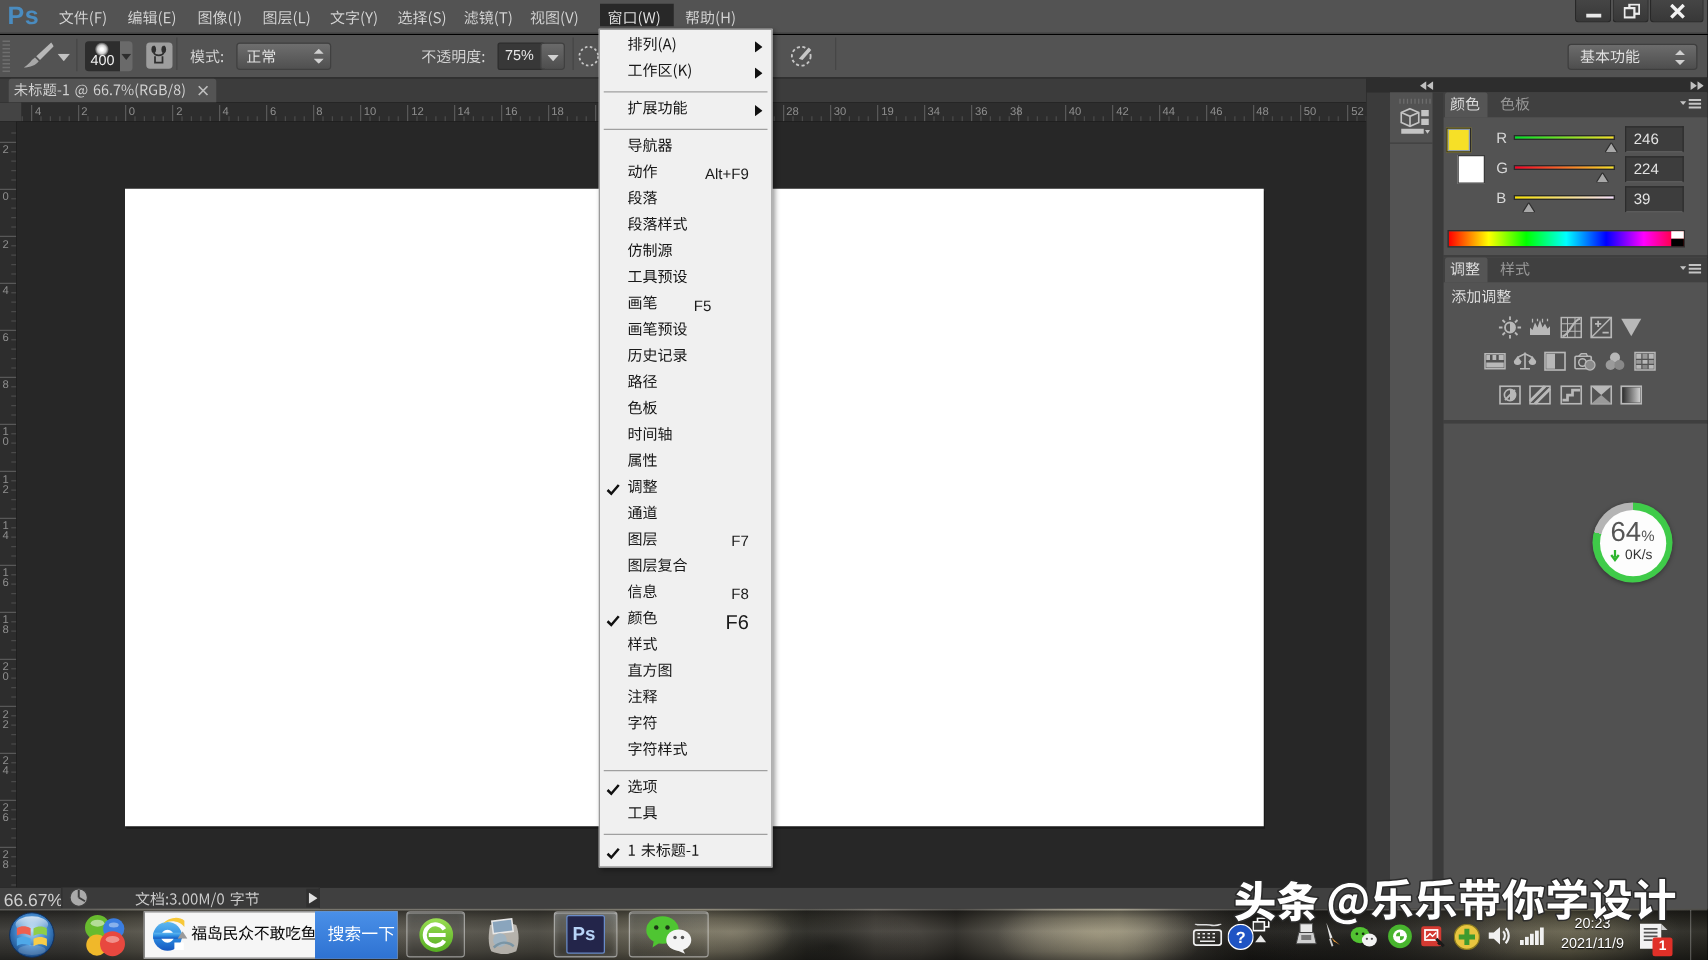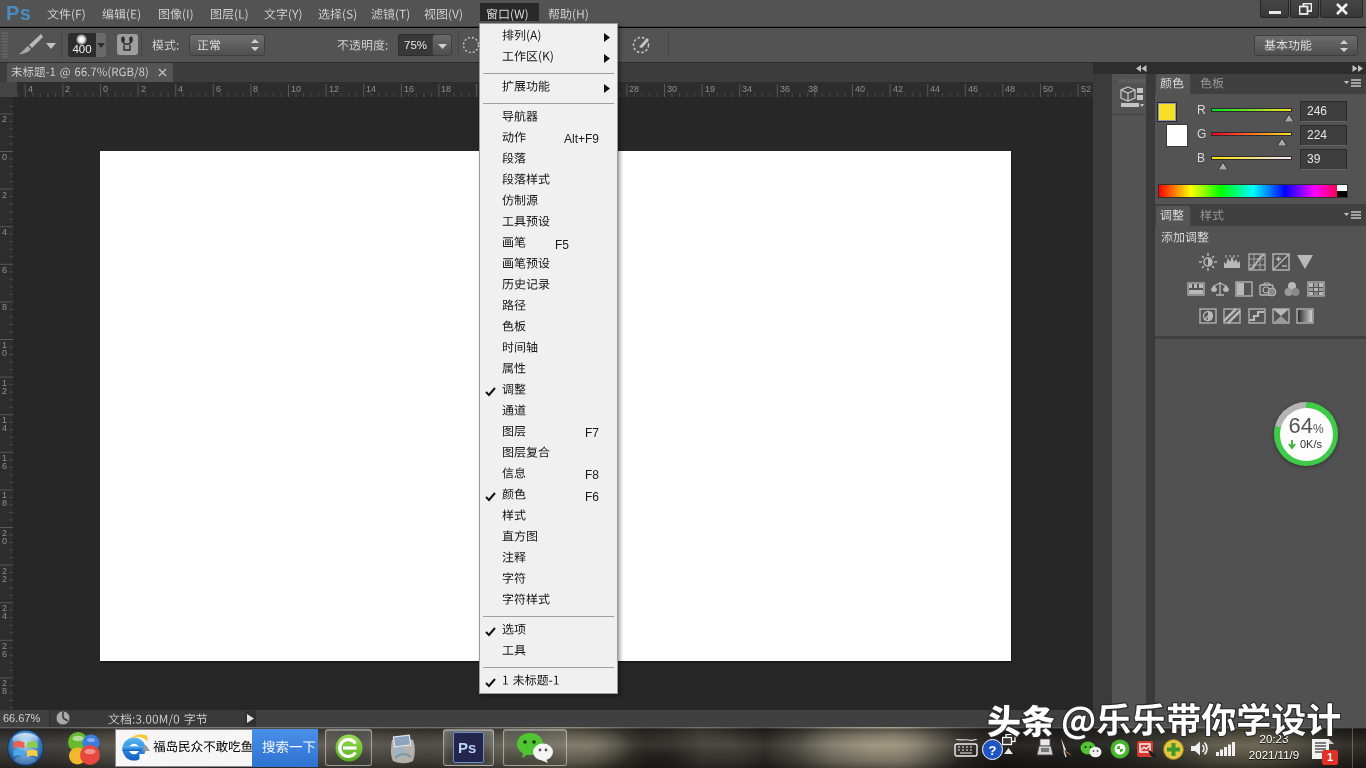--- a/index.html
+++ b/index.html
@@ -399,21 +399,21 @@
 <div style="position:absolute;left:2px;top:379px;font-size:9px;line-height:8px;color:#8e8e8e">1<br>2</div>
 <div style="position:absolute;left:2px;top:416px;font-size:9px;line-height:8px;color:#8e8e8e">1<br>4</div>
 <div style="position:absolute;left:2px;top:454px;font-size:9px;line-height:8px;color:#8e8e8e">1<br>6</div>
 <div style="position:absolute;left:2px;top:491px;font-size:9px;line-height:8px;color:#8e8e8e">1<br>8</div>
 <div style="position:absolute;left:2px;top:529px;font-size:9px;line-height:8px;color:#8e8e8e">2<br>0</div>
 <div style="position:absolute;left:2px;top:567px;font-size:9px;line-height:8px;color:#8e8e8e">2<br>2</div>
 <div style="position:absolute;left:2px;top:604px;font-size:9px;line-height:8px;color:#8e8e8e">2<br>4</div>
 <div style="position:absolute;left:2px;top:642px;font-size:9px;line-height:8px;color:#8e8e8e">2<br>6</div>
 <div style="position:absolute;left:2px;top:679px;font-size:9px;line-height:8px;color:#8e8e8e">2<br>8</div>
 <div style="position:absolute;left:0;top:710px;width:1093px;height:17px;background:#404040"></div>
-<div style="position:absolute;left:3px;top:712px;font-size:11px;color:#d0d0d0;position:absolute">66.67%</div>
+<div style="position:absolute;left:3px;top:712px;font-size:14px;color:#d0d0d0;position:absolute">66.67%</div>
 <div style="position:absolute;left:49px;top:710px;width:207px;height:17px;background:#3a3a3a;border-left:1px solid #2e2e2e;border-right:1px solid #2e2e2e"></div>
 <svg style="position:absolute;left:55px;top:710px" width="16" height="16">
     <circle cx="8" cy="8" r="7" fill="#aaa"></circle>
     <path d="M8 8 L8 2 M8 8 L13 11" stroke="#3f3f3f" stroke-width="1.6" fill="none"></path>
     <circle cx="8" cy="8" r="7" fill="none" stroke="#3f3f3f" stroke-width="1"></circle>
   </svg>
 <svg style="position:absolute;left:108.0px;top:712.5px;overflow:visible;" width="100" height="14">
     <path transform="translate(0,10.6) scale(0.012000,-0.012000)" d="M423 823C453 774 485 707 497 666L580 693C566 734 531 799 501 847ZM50 664V590H206C265 438 344 307 447 200C337 108 202 40 36 -7C51 -25 75 -60 83 -78C250 -24 389 48 502 146C615 46 751 -28 915 -73C928 -52 950 -20 967 -4C807 36 671 107 560 201C661 304 738 432 796 590H954V664ZM504 253C410 348 336 462 284 590H711C661 455 592 344 504 253Z M1851 776C1830 702 1788 597 1753 534L1813 515C1848 575 1891 673 1925 755ZM1397 751C1430 679 1469 582 1486 521L1551 547C1533 608 1493 701 1458 774ZM1193 840V626H1047V555H1181C1151 418 1088 260 1026 175C1038 158 1056 128 1065 108C1113 175 1159 287 1193 401V-79H1264V424C1295 374 1332 312 1347 279L1393 337C1375 365 1291 482 1264 516V555H1390V626H1264V840ZM1369 63V-9H1842V-71H1916V471H1694V837H1621V471H1392V398H1842V269H1404V201H1842V63Z M2139 390C2175 390 2205 418 2205 460C2205 501 2175 530 2139 530C2102 530 2073 501 2073 460C2073 418 2102 390 2139 390ZM2139 -13C2175 -13 2205 15 2205 56C2205 98 2175 126 2139 126C2102 126 2073 98 2073 56C2073 15 2102 -13 2139 -13Z M2541 -13C2672 -13 2777 65 2777 196C2777 297 2708 361 2622 382V387C2700 414 2752 474 2752 563C2752 679 2662 746 2538 746C2454 746 2389 709 2334 659L2383 601C2425 643 2476 672 2535 672C2612 672 2659 626 2659 556C2659 477 2608 416 2456 416V346C2626 346 2684 288 2684 199C2684 115 2623 63 2535 63C2452 63 2397 103 2354 147L2307 88C2355 35 2427 -13 2541 -13Z M2972 -13C3008 -13 3038 15 3038 56C3038 98 3008 126 2972 126C2935 126 2906 98 2906 56C2906 15 2935 -13 2972 -13Z M3389 -13C3528 -13 3617 113 3617 369C3617 623 3528 746 3389 746C3249 746 3161 623 3161 369C3161 113 3249 -13 3389 -13ZM3389 61C3306 61 3249 154 3249 369C3249 583 3306 674 3389 674C3472 674 3529 583 3529 369C3529 154 3472 61 3389 61Z M3944 -13C4083 -13 4172 113 4172 369C4172 623 4083 746 3944 746C3804 746 3716 623 3716 369C3716 113 3804 -13 3944 -13ZM3944 61C3861 61 3804 154 3804 369C3804 583 3861 674 3944 674C4027 674 4084 583 4084 369C4084 154 4027 61 3944 61Z M4322 0H4405V406C4405 469 4399 558 4393 622H4397L4456 455L4595 74H4657L4795 455L4854 622H4858C4853 558 4846 469 4846 406V0H4932V733H4821L4681 341C4664 291 4649 239 4630 188H4626C4608 239 4592 291 4573 341L4433 733H4322Z M5044 -179H5111L5410 794H5344Z M5703 -13C5842 -13 5931 113 5931 369C5931 623 5842 746 5703 746C5563 746 5475 623 5475 369C5475 113 5563 -13 5703 -13ZM5703 61C5620 61 5563 154 5563 369C5563 583 5620 674 5703 674C5786 674 5843 583 5843 369C5843 154 5786 61 5703 61Z M6773 363V300H6382V228H6773V14C6773 0 6768 -5 6750 -6C6732 -6 6667 -6 6600 -4C6613 -24 6627 -58 6632 -79C6717 -79 6770 -78 6805 -67C6841 -54 6852 -32 6852 12V228H7243V300H6852V337C6940 384 7030 452 7092 516L7041 555L7024 551H6546V480H6948C6897 436 6832 392 6773 363ZM6737 824C6756 798 6775 765 6788 736H6393V529H6467V664H7156V529H7233V736H6876C6862 769 6836 814 6810 847Z M7411 486V414H7673V-78H7752V414H8085V154C8085 139 8079 135 8060 134C8040 133 7972 133 7899 135C7909 112 7919 80 7922 57C8017 57 8079 57 8116 69C8152 82 8162 106 8162 152V486ZM7947 840V727H7679V840H7602V727H7368V655H7602V540H7679V655H7947V540H8025V655H8259V727H8025V840Z" fill="#cccccc"></path>
   </svg>
 <div style="position:absolute;left:245px;top:711px;width:11px;height:15px;background:#303030">
@@ -676,21 +676,21 @@
 <svg style="position:absolute;left:502.0px;top:467.0px;overflow:visible;" width="24" height="14">
     <path transform="translate(0,10.6) scale(0.012000,-0.012000)" d="M382 531V469H869V531ZM382 389V328H869V389ZM310 675V611H947V675ZM541 815C568 773 598 716 612 680L679 710C665 745 635 799 606 840ZM369 243V-80H434V-40H811V-77H879V243ZM434 22V181H811V22ZM256 836C205 685 122 535 32 437C45 420 67 383 74 367C107 404 139 448 169 495V-83H238V616C271 680 300 748 323 816Z M1266 550H1730V470H1266ZM1266 412H1730V331H1266ZM1266 687H1730V607H1266ZM1262 202V39C1262 -41 1293 -62 1409 -62C1433 -62 1614 -62 1639 -62C1736 -62 1761 -32 1771 96C1750 100 1718 111 1701 123C1696 21 1688 7 1634 7C1594 7 1443 7 1413 7C1349 7 1337 12 1337 40V202ZM1763 192C1809 129 1857 43 1874 -12L1945 20C1926 75 1877 159 1830 220ZM1148 204C1124 141 1085 55 1045 0L1114 -33C1151 25 1187 113 1212 176ZM1419 240C1470 193 1528 126 1553 81L1614 119C1587 162 1530 226 1478 271H1805V747H1506C1521 773 1538 804 1553 835L1465 850C1457 821 1441 780 1428 747H1194V271H1473Z" fill="#1a1a1a"></path>
   </svg>
 <div style="position:absolute;left:559px;top:468px;width:40px;text-align:right;font-size:12px;color:#1a1a1a">F8</div>
 <svg style="position:absolute;left:485px;top:491.5px" width="11" height="10">
     <path d="M1 5 L4 8 L10 1" stroke="#111" stroke-width="2" fill="none"></path>
   </svg>
 <svg style="position:absolute;left:502.0px;top:488.0px;overflow:visible;" width="24" height="14">
     <path transform="translate(0,10.6) scale(0.012000,-0.012000)" d="M698 506C696 147 684 34 432 -30C444 -43 461 -67 467 -82C735 -9 755 126 757 506ZM400 459C345 410 243 364 158 338C175 325 194 304 205 289C295 320 398 372 462 433ZM431 185C371 104 252 35 132 -1C148 -15 167 -38 178 -55C306 -12 427 63 497 156ZM740 77C805 32 882 -35 918 -80L961 -34C924 11 845 75 782 118ZM536 609V137H596V552H851V139H914V609H725C738 641 753 680 766 718H947V778H514V718H703C693 683 678 641 664 609ZM229 824C242 799 254 767 263 740H68V677H496V740H334C325 770 308 811 291 842ZM415 326C356 263 246 205 150 172C155 225 156 277 156 321V472H493V535H392C412 569 434 613 453 653L390 669C375 630 349 574 326 535H195L248 554C240 586 217 636 194 671L135 652C157 616 178 568 186 535H89V322C89 215 84 65 32 -45C49 -51 79 -69 92 -81C125 -9 142 82 150 169C166 155 183 134 193 118C296 158 407 224 475 300Z M1474 492V319H1243V492ZM1547 492H1786V319H1547ZM1598 685C1569 643 1531 597 1494 563H1229C1268 601 1304 642 1337 685ZM1354 843C1284 708 1162 587 1039 511C1053 495 1074 457 1081 441C1111 461 1141 484 1170 509V81C1170 -36 1219 -63 1378 -63C1414 -63 1725 -63 1765 -63C1914 -63 1945 -18 1963 138C1941 142 1910 154 1890 166C1879 34 1863 6 1764 6C1696 6 1426 6 1373 6C1263 6 1243 20 1243 80V247H1786V202H1861V563H1585C1632 611 1678 669 1712 722L1663 757L1648 752H1383C1397 774 1410 796 1422 818Z" fill="#1a1a1a"></path>
   </svg>
-<div style="position:absolute;left:559px;top:490px;width:40px;text-align:right;font-size:12px;color:#1a1a1a">F6</div>
+<div style="position:absolute;left:559px;top:490px;width:40px;text-align:right;font-size:16px;color:#1a1a1a">F6</div>
 <svg style="position:absolute;left:502.0px;top:509.0px;overflow:visible;" width="24" height="14">
     <path transform="translate(0,10.6) scale(0.012000,-0.012000)" d="M441 811C475 760 511 692 525 649L595 678C580 721 542 786 507 836ZM822 843C800 784 762 704 728 648H399V579H624V441H430V372H624V231H361V160H624V-79H699V160H947V231H699V372H895V441H699V579H928V648H807C837 698 870 761 898 817ZM183 840V647H55V577H183C154 441 93 281 31 197C44 179 63 146 71 124C112 185 152 281 183 382V-79H255V440C282 390 313 332 326 299L373 355C356 383 282 498 255 534V577H361V647H255V840Z M1709 791C1761 755 1823 701 1853 665L1905 712C1875 747 1811 798 1760 833ZM1565 836C1565 774 1567 713 1570 653H1055V580H1575C1601 208 1685 -82 1849 -82C1926 -82 1954 -31 1967 144C1946 152 1918 169 1901 186C1894 52 1883 -4 1855 -4C1756 -4 1678 241 1653 580H1947V653H1649C1646 712 1645 773 1645 836ZM1059 24 1083 -50C1211 -22 1395 20 1565 60L1559 128L1345 82V358H1532V431H1090V358H1270V67Z" fill="#1a1a1a"></path>
   </svg>
 <svg style="position:absolute;left:502.0px;top:530.0px;overflow:visible;" width="36" height="14">
     <path transform="translate(0,10.6) scale(0.012000,-0.012000)" d="M189 606V26H46V-43H956V26H818V606H497L514 686H925V753H526L540 833L457 841L448 753H75V686H439L425 606ZM262 399H742V319H262ZM262 457V542H742V457ZM262 261H742V174H262ZM262 26V116H742V26Z M1440 818C1466 771 1496 707 1508 667H1068V594H1341C1329 364 1304 105 1046 -23C1066 -37 1090 -63 1101 -82C1291 17 1366 183 1398 361H1756C1740 135 1720 38 1691 12C1678 2 1665 0 1643 0C1616 0 1546 1 1474 7C1489 -13 1499 -44 1501 -66C1568 -71 1634 -72 1669 -69C1708 -67 1733 -60 1756 -34C1795 5 1815 114 1835 398C1837 409 1838 434 1838 434H1410C1416 487 1420 541 1423 594H1936V667H1514L1585 698C1571 738 1540 799 1512 846Z M2375 279C2455 262 2557 227 2613 199L2644 250C2588 276 2487 309 2407 325ZM2275 152C2413 135 2586 95 2682 61L2715 117C2618 149 2445 188 2310 203ZM2084 796V-80H2156V-38H2842V-80H2917V796ZM2156 29V728H2842V29ZM2414 708C2364 626 2278 548 2192 497C2208 487 2234 464 2245 452C2275 472 2306 496 2337 523C2367 491 2404 461 2444 434C2359 394 2263 364 2174 346C2187 332 2203 303 2210 285C2308 308 2413 345 2508 396C2591 351 2686 317 2781 296C2790 314 2809 340 2823 353C2735 369 2647 396 2569 432C2644 481 2707 538 2749 606L2706 631L2695 628H2436C2451 647 2465 666 2477 686ZM2378 563 2385 570H2644C2608 531 2560 496 2506 465C2455 494 2411 527 2378 563Z" fill="#1a1a1a"></path>
   </svg>
 <svg style="position:absolute;left:502.0px;top:551.0px;overflow:visible;" width="24" height="14">
     <path transform="translate(0,10.6) scale(0.012000,-0.012000)" d="M94 774C159 743 242 695 284 662L327 724C284 755 200 800 136 828ZM42 497C105 467 187 420 227 388L269 451C227 482 144 526 83 553ZM71 -18 134 -69C194 24 263 150 316 255L262 305C204 191 125 59 71 -18ZM548 819C582 767 617 697 631 653L704 682C689 726 651 793 616 844ZM334 649V578H597V352H372V281H597V23H302V-49H962V23H675V281H902V352H675V578H938V649Z M1060 666C1089 621 1118 560 1130 521L1184 543C1172 581 1141 641 1112 685ZM1381 695C1364 651 1332 584 1308 544L1359 527C1385 565 1414 623 1440 676ZM1464 788V721H1509C1543 653 1588 593 1642 542C1570 497 1491 462 1414 440V479H1284V742C1340 750 1392 761 1435 773L1395 831C1311 806 1163 787 1041 776C1049 761 1057 736 1060 720C1109 723 1162 727 1215 733V479H1050V414H1202C1162 314 1094 200 1032 140C1044 121 1062 88 1069 66C1120 123 1174 216 1215 309V-81H1284V325C1322 281 1366 227 1386 199L1434 251C1412 276 1318 374 1284 404V414H1414V437C1427 422 1444 396 1452 379C1534 407 1619 446 1695 497C1765 444 1846 404 1935 378C1944 397 1962 426 1976 441C1894 461 1817 494 1752 538C1831 600 1899 677 1942 767L1897 791L1884 788ZM1839 721C1802 668 1753 620 1696 579C1647 620 1606 668 1575 721ZM1656 409V320H1474V252H1656V149H1434V82H1656V-81H1731V82H1951V149H1731V252H1909V320H1731V409Z" fill="#1a1a1a"></path>
   </svg>
 <svg style="position:absolute;left:502.0px;top:572.0px;overflow:visible;" width="24" height="14">

